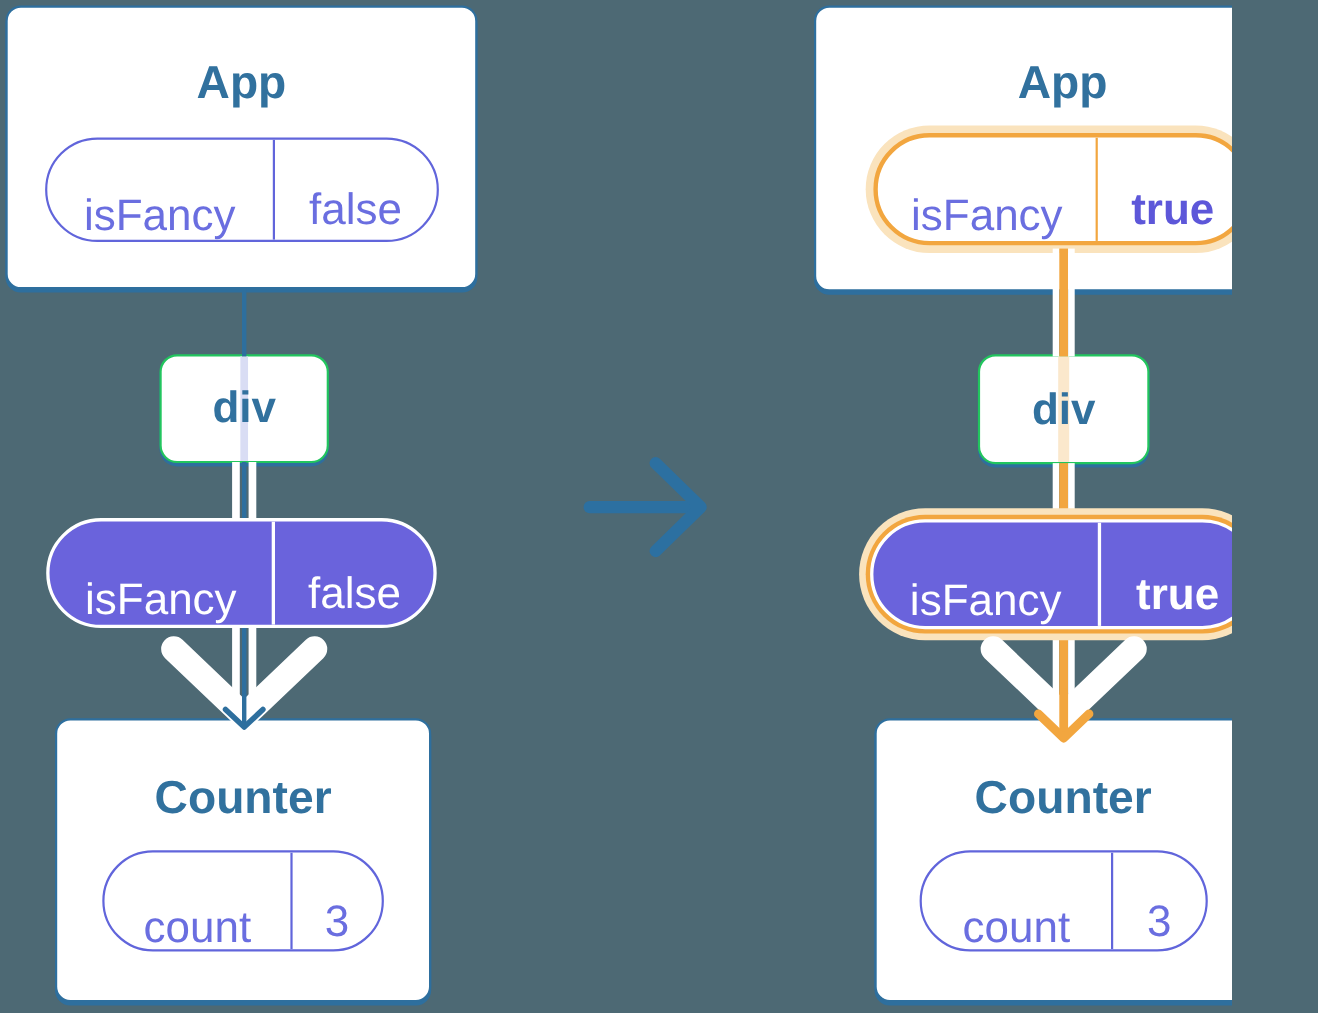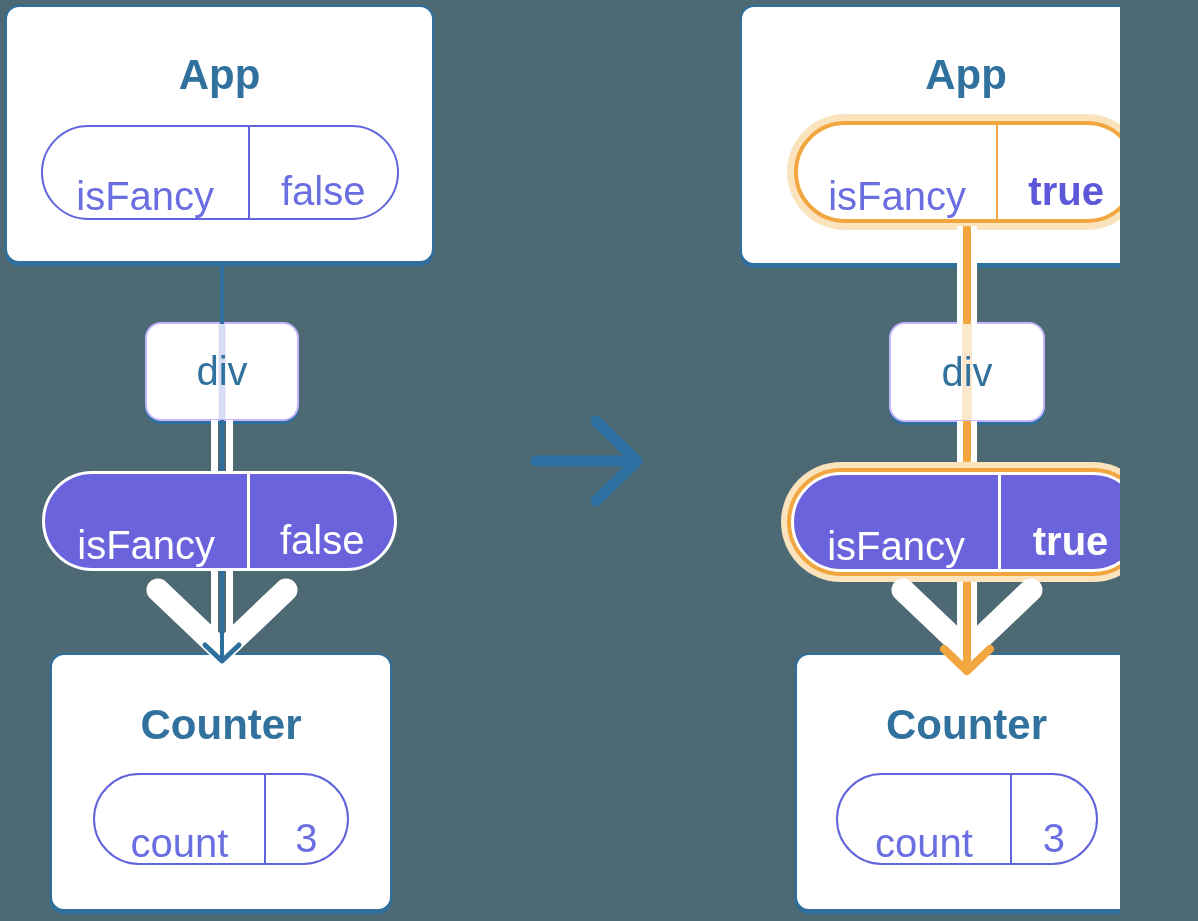--- a/index.html
+++ b/index.html
@@ -12,24 +12,24 @@
     position:absolute;box-sizing:border-box;background:#fff;
     border:2px solid #2E6F9E;border-radius:14px;
     box-shadow:0 3px 0 #2E6F9E;
     display:flex;flex-direction:column;align-items:center;
     z-index:2;
   }
   .title{font-size:42px;font-weight:600;color:#31719E;line-height:52px;}
   
   .node{
     position:absolute;box-sizing:border-box;background:#fff;
-    border:2px solid #c4b5fd;border-radius:16px;
+    border:2px solid #22c55e;border-radius:16px;
     box-shadow:0 3px 0 #2E6F9E;
     display:flex;align-items:center;justify-content:center;
-    z-index:2;font-size:40px;font-weight:400;color:#31719E;
+    z-index:2;font-size:40px;font-weight:700;color:#31719E;
   }
   .node .stripe{position:absolute;top:0;bottom:0;left:50%;transform:translateX(-50%);}
   .stripe-lavender{width:7px;background:#D9DDF4;}
   .stripe-peach{width:10px;background:#FBE8CC;}
   .node .lbl{position:relative;z-index:1;}
   
   .pill{
     display:flex;align-items:stretch;box-sizing:border-box;
     border-radius:60px;overflow:hidden;
   }

